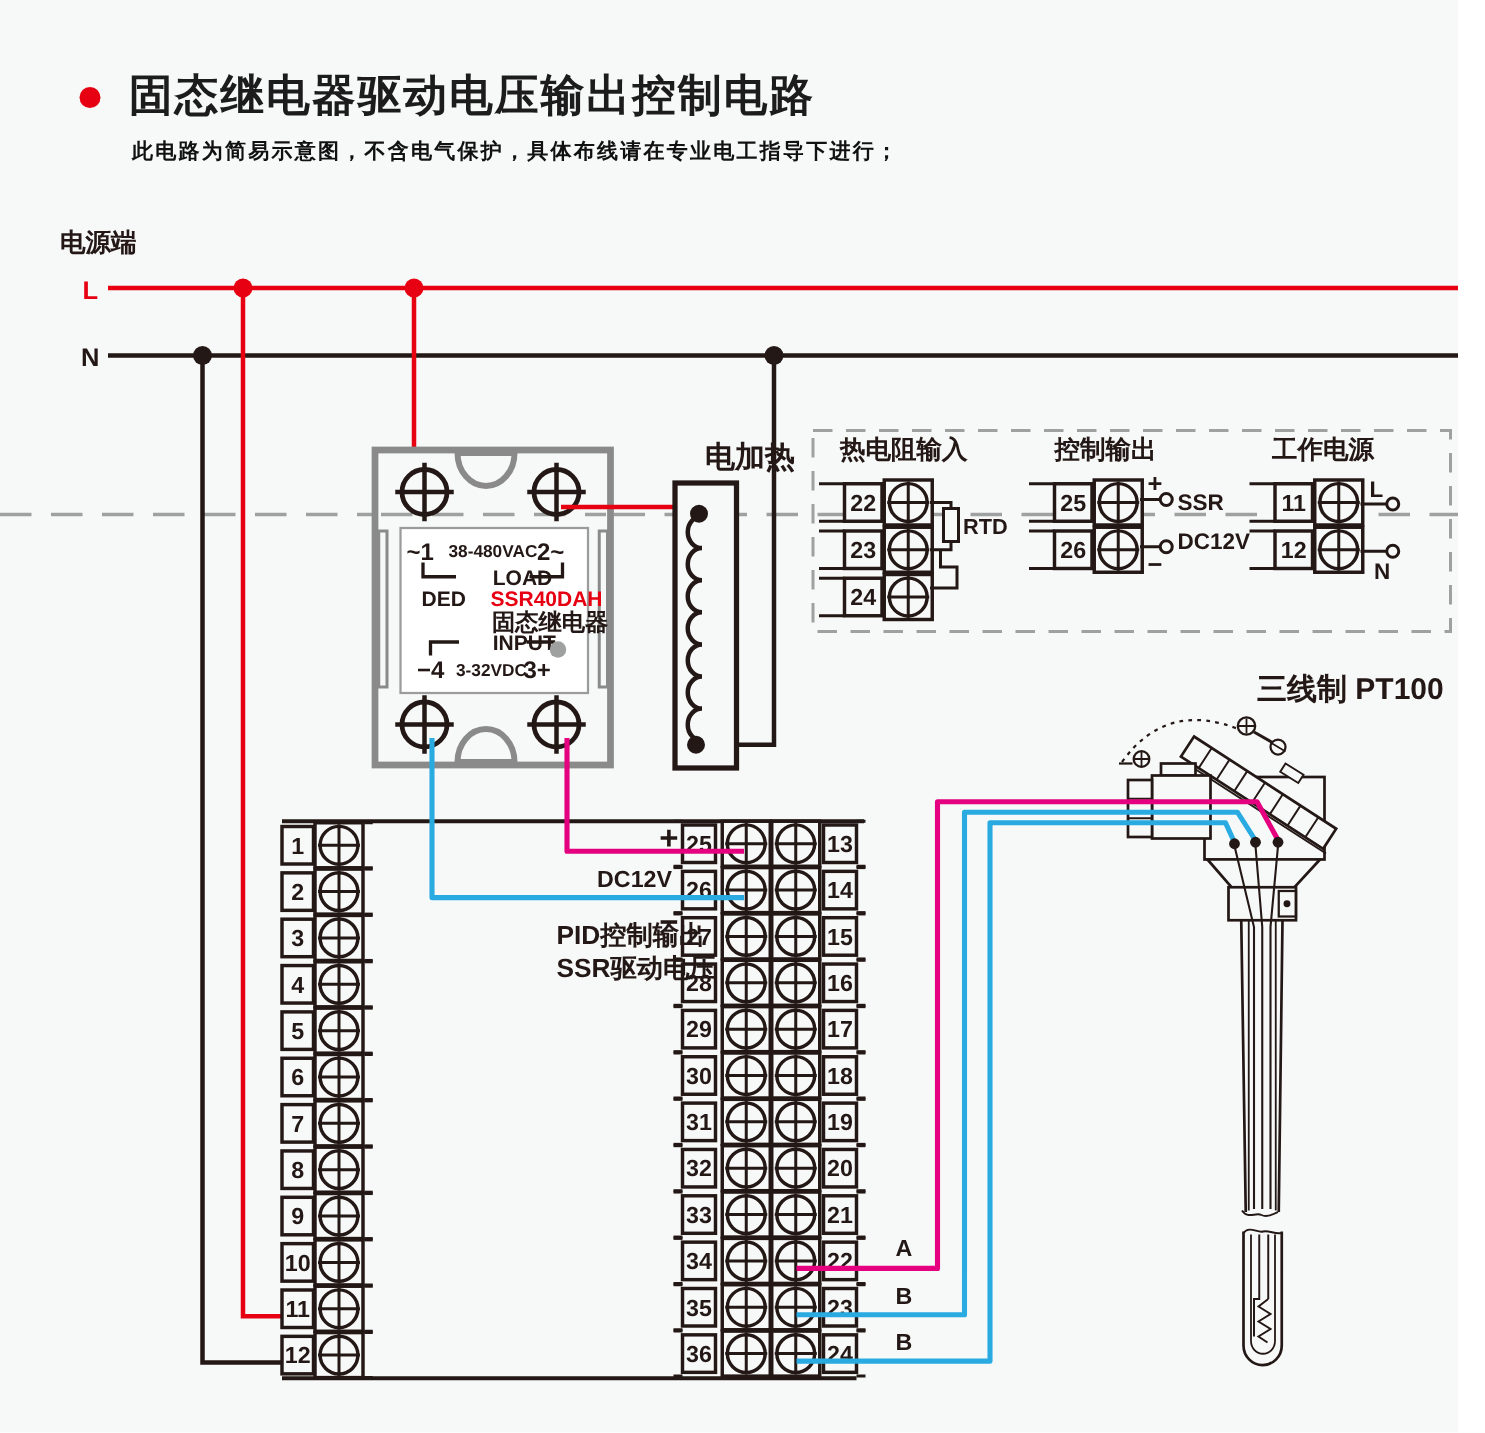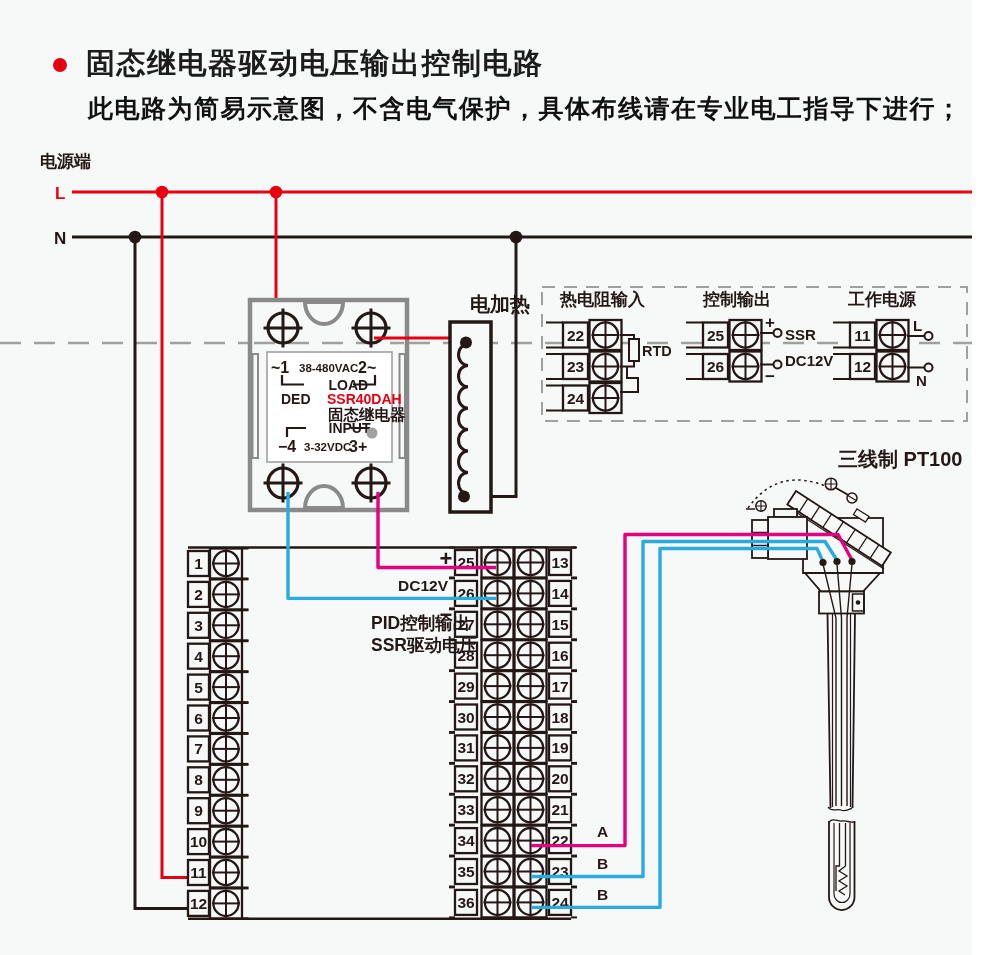--- a/index.html
+++ b/index.html
@@ -3,21 +3,21 @@
 <meta charset="utf-8">
 <style>
   html,body{margin:0;padding:0;background:#fff;}
   .stage{position:relative;width:972px;height:955px;background:var(--c-bg,#f7f8f8);
          font-family:"Liberation Sans",sans-serif;overflow:hidden;}
   .stage svg{position:absolute;left:0;top:0;}
   .bullet{position:absolute;left:53px;top:58px;width:14px;height:14px;border-radius:50%;
           background:var(--c-red,#e60012);}
   .title{position:absolute;left:86px;top:44px;font-size:29px;font-weight:700;
          color:#1c1c1c;letter-spacing:1.5px;white-space:nowrap;}
-  .subtitle{position:absolute;left:88px;top:92px;font-size:25px;font-weight:700;
+  .subtitle{position:absolute;left:88px;top:92px;font-size:14px;font-weight:700;
             color:#111;letter-spacing:1.5px;white-space:nowrap;}
   .t{font-family:"Liberation Sans",sans-serif;font-weight:700;fill:var(--c-dark,#231815);}
   .k{stroke:var(--c-dark,#231815);fill:none;}
   .bgf{fill:var(--c-bg,#f7f8f8);}
   .gry{stroke:var(--c-ssr_gray,#8a8a8a);fill:none;}
   .red{stroke:var(--c-red,#e60012);}
   .mag{stroke:var(--c-magenta,#e4007f);}
   .blu{stroke:var(--c-blue,#29abe2);}
   .dsh{stroke:var(--c-gray,#9fa0a0);fill:none;}
 </style>

